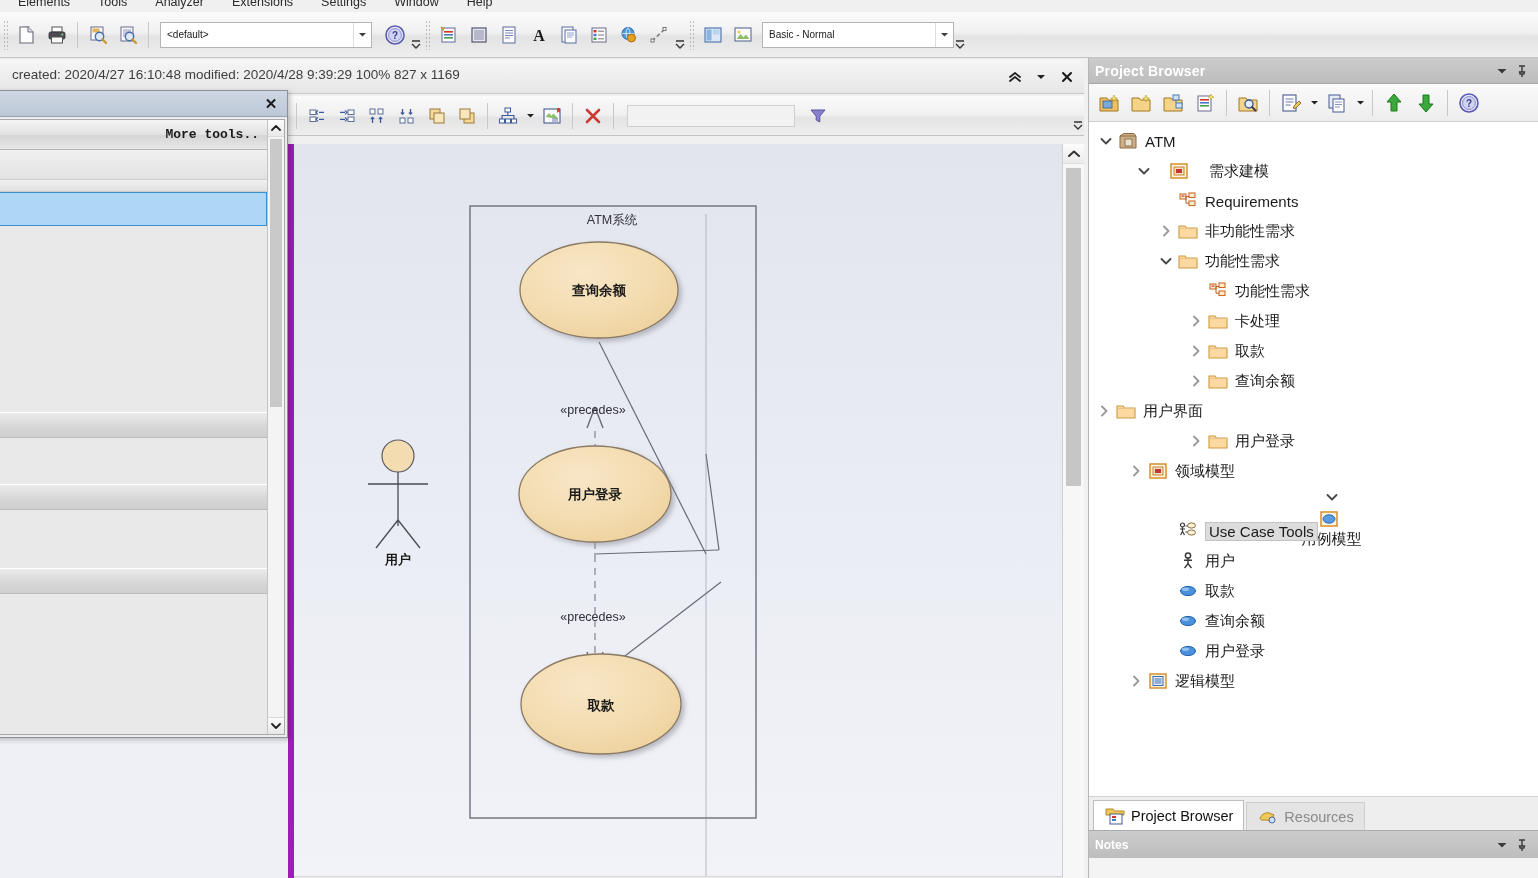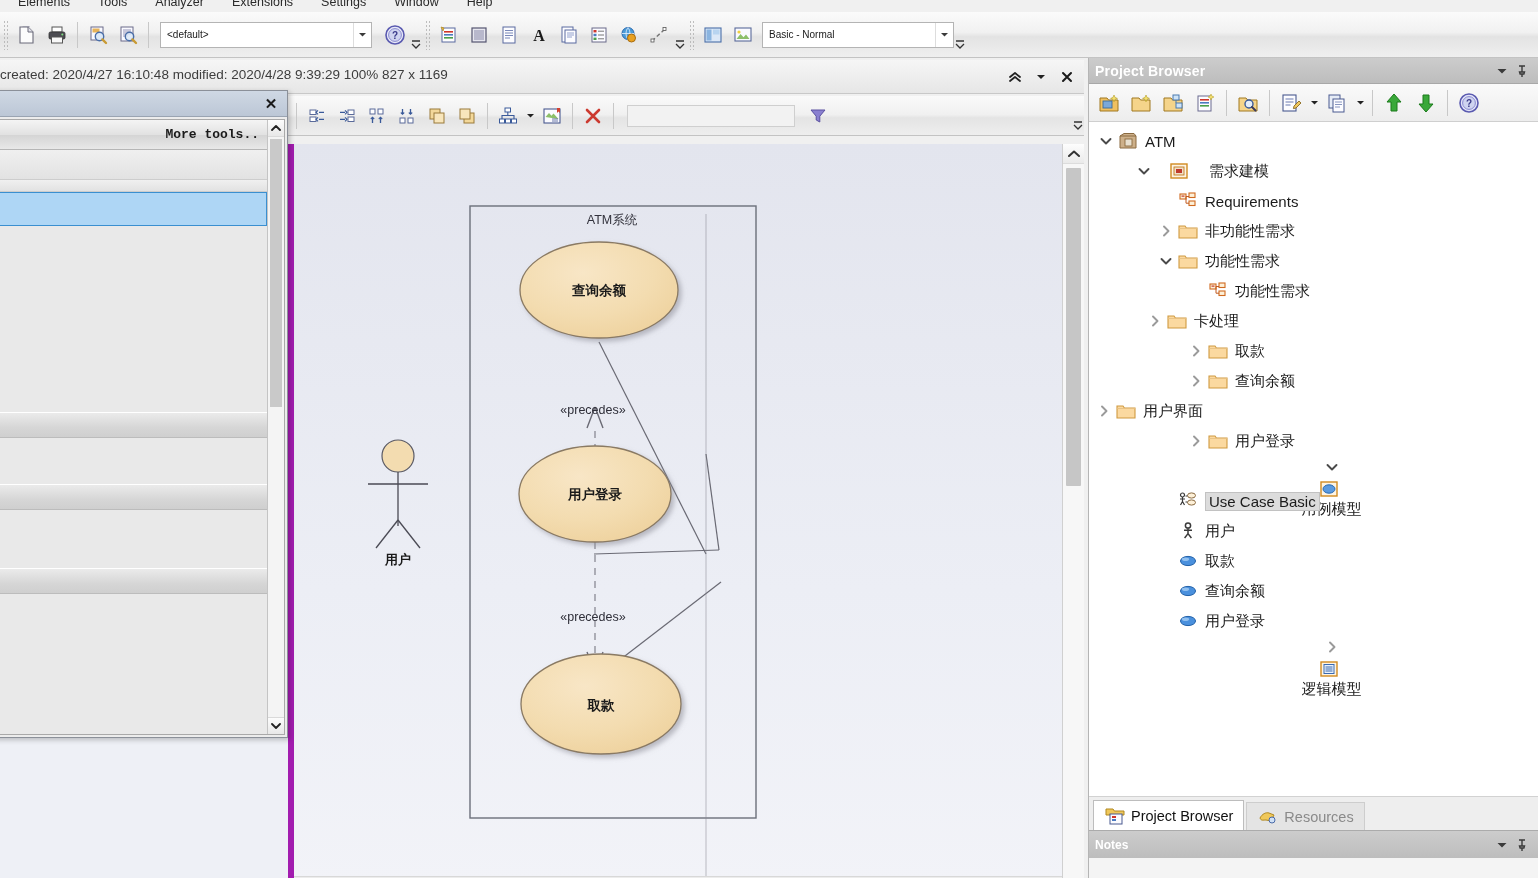--- a/index.html
+++ b/index.html
@@ -64,21 +64,21 @@
 
   
   .diag-infobar {
     position: absolute; left: 0; top: 60px; width: 1084px; height: 34px;
     background: linear-gradient(to bottom,#f6f6f6,#e6e6e6);
     border-bottom: 1px solid #c8c8c8;
     display: flex; align-items: center;
   }
   .diag-infobar .info-text {
     font-size: 13.5px; color: #3d3d3d; white-space: nowrap;
-    margin-left: 0;
+    margin-left: 12px;
     position: relative; top: -2px;
   }
   .info-right { margin-left: auto; display: flex; align-items: center; padding-right: 4px; }
   .winbtn {
     width: 26px; height: 26px; display: flex; align-items: center; justify-content: center;
     border: 1px solid transparent; cursor: default;
   }
 
   
   .diag-toolbar {
@@ -833,21 +833,21 @@
             <svg width="22" height="22" viewBox="0 0 22 22">
               <rect x="3" y="4" width="6" height="5" fill="#fdf0d8" stroke="#d06a20" stroke-width="1.1"></rect>
               <rect x="12" y="3" width="6" height="4.5" fill="#fdf0d8" stroke="#d06a20" stroke-width="1.1"></rect>
               <rect x="12" y="11" width="6" height="4.5" fill="#fdf0d8" stroke="#d06a20" stroke-width="1.1"></rect>
               <path d="M9 6.5h3M9 6.5v6.7h3" stroke="#c05a20" stroke-width="1" fill="none"></path>
               <rect x="4.5" y="5.5" width="3" height="1.2" fill="#c0392b"></rect>
             </svg>
           </span>
           <span class="tlabel">功能性需求</span>
         </div>
-        <div class="tnode" style="padding-left: 55px;">
+        <div class="tnode" style="padding-left: 96px;">
           <span class="twist">
             <svg width="14" height="14" viewBox="0 0 14 14">
               <path d="M5 2.5L9.5 7 5 11.5" stroke="#9a9a9a" stroke-width="1.9" fill="none" stroke-linecap="round" stroke-linejoin="round"></path>
             </svg>
           </span>
           <span class="ticon">
             <svg width="22" height="22" viewBox="0 0 22 22">
               <path d="M2 6h6l1.4 2H20v10H2z" fill="#fbd9a0" stroke="#d09a40" stroke-width="1.1"></path>
               <path d="M2 8.5h18" stroke="#e8c080" stroke-width=".9"></path>
             </svg>
@@ -902,20 +902,35 @@
               <path d="M5 2.5L9.5 7 5 11.5" stroke="#9a9a9a" stroke-width="1.9" fill="none" stroke-linecap="round" stroke-linejoin="round"></path>
             </svg>
           </span>
           <span class="ticon">
             <svg width="22" height="22" viewBox="0 0 22 22">
               <path d="M2 6h6l1.4 2H20v10H2z" fill="#fbd9a0" stroke="#d09a40" stroke-width="1.1"></path>
               <path d="M2 8.5h18" stroke="#e8c080" stroke-width=".9"></path>
             </svg>
           </span>
           <span class="tlabel">用户登录</span>
+        </div>
+        <div class="tnode" style="padding-left: 36px;">
+          <span class="twist">
+            <svg width="14" height="14" viewBox="0 0 14 14">
+              <path d="M5 2.5L9.5 7 5 11.5" stroke="#9a9a9a" stroke-width="1.9" fill="none" stroke-linecap="round" stroke-linejoin="round"></path>
+            </svg>
+          </span>
+          <span class="ticon">
+            <svg width="22" height="22" viewBox="0 0 22 22">
+              <rect x="3" y="4" width="16" height="14" fill="#fdf4e4" stroke="#d08a20" stroke-width="1.4"></rect>
+              <rect x="6" y="7" width="10" height="8" fill="#f0e0c8" stroke="#c07a20" stroke-width=".9"></rect>
+              <rect x="8" y="9" width="6" height="4" fill="#c0392b"></rect>
+            </svg>
+          </span>
+          <span class="tlabel">领域模型</span>
         </div>
         <div class="tnode" style="padding-left: 36px; flex-direction: column;">
           <span class="twist">
             <svg width="14" height="14" viewBox="0 0 14 14">
               <path d="M2.5 5l4.5 4.5L11.5 5" stroke="#4a4a4a" stroke-width="1.9" fill="none" stroke-linecap="round" stroke-linejoin="round"></path>
             </svg>
           </span>
           <span class="ticon">
             <svg width="22" height="22" viewBox="0 0 22 22">
               <rect x="3" y="4" width="16" height="14" fill="#fdf4e4" stroke="#d08a20" stroke-width="1.4"></rect>
@@ -928,21 +943,21 @@
           <span class="twist"></span>
           <span class="ticon">
             <svg width="22" height="22" viewBox="0 0 22 22">
               <circle cx="5.5" cy="5" r="2" fill="none" stroke="#3a3a3a" stroke-width="1.2"></circle>
               <path d="M5.5 7v5M3 9h5M5.5 11.5L3.5 15M5.5 11.5L7.5 15" stroke="#3a3a3a" stroke-width="1.2"></path>
               <ellipse cx="14.5" cy="5.5" rx="4" ry="2.6" fill="#fdf0d8" stroke="#8a6a40" stroke-width="1"></ellipse>
               <ellipse cx="14.5" cy="12.5" rx="4" ry="2.6" fill="#fdf0d8" stroke="#8a6a40" stroke-width="1"></ellipse>
               <path d="M8.5 6h2M8.5 12h2" stroke="#3a3a3a" stroke-width="1"></path>
             </svg>
           </span>
-          <span class="tlabel">Use Case Basic</span>
+          <span class="tlabel">Use Case Tools</span>
         </div>
         <div class="tnode" style="padding-left: 66px;">
           <span class="twist"></span>
           <span class="ticon">
             <svg width="22" height="22" viewBox="0 0 22 22">
               <circle cx="11" cy="5.5" r="2.6" fill="none" stroke="#3a3a3a" stroke-width="1.5"></circle>
               <path d="M11 8.2v6M7 10.2h8M11 13.6L7.6 18M11 13.6L14.4 18" stroke="#3a3a3a" stroke-width="1.5" fill="none"></path>
             </svg>
           </span>
           <span class="tlabel">用户</span>
@@ -970,21 +985,21 @@
         <div class="tnode" style="padding-left: 66px;">
           <span class="twist"></span>
           <span class="ticon">
             <svg width="22" height="22" viewBox="0 0 22 22">
               <ellipse cx="11" cy="11" rx="7.5" ry="4.6" fill="#4a90dd" stroke="#2060a8" stroke-width="1"></ellipse>
               <ellipse cx="8.5" cy="9.3" rx="3.6" ry="1.8" fill="#a8d0f5" opacity=".75"></ellipse>
             </svg>
           </span>
           <span class="tlabel">用户登录</span>
         </div>
-        <div class="tnode" style="padding-left: 36px; flex-direction: column;">
+        <div class="tnode" style="padding-left: 36px;">
           <span class="twist">
             <svg width="14" height="14" viewBox="0 0 14 14">
               <path d="M5 2.5L9.5 7 5 11.5" stroke="#9a9a9a" stroke-width="1.9" fill="none" stroke-linecap="round" stroke-linejoin="round"></path>
             </svg>
           </span>
           <span class="ticon">
             <svg width="22" height="22" viewBox="0 0 22 22">
               <rect x="3" y="4" width="16" height="14" fill="#fdf4e4" stroke="#d08a20" stroke-width="1.4"></rect>
               <rect x="6" y="6.5" width="10" height="9" fill="#e8f0fb" stroke="#3a6ab0" stroke-width="1"></rect>
               <g stroke="#3a6ab0" stroke-width="1">

